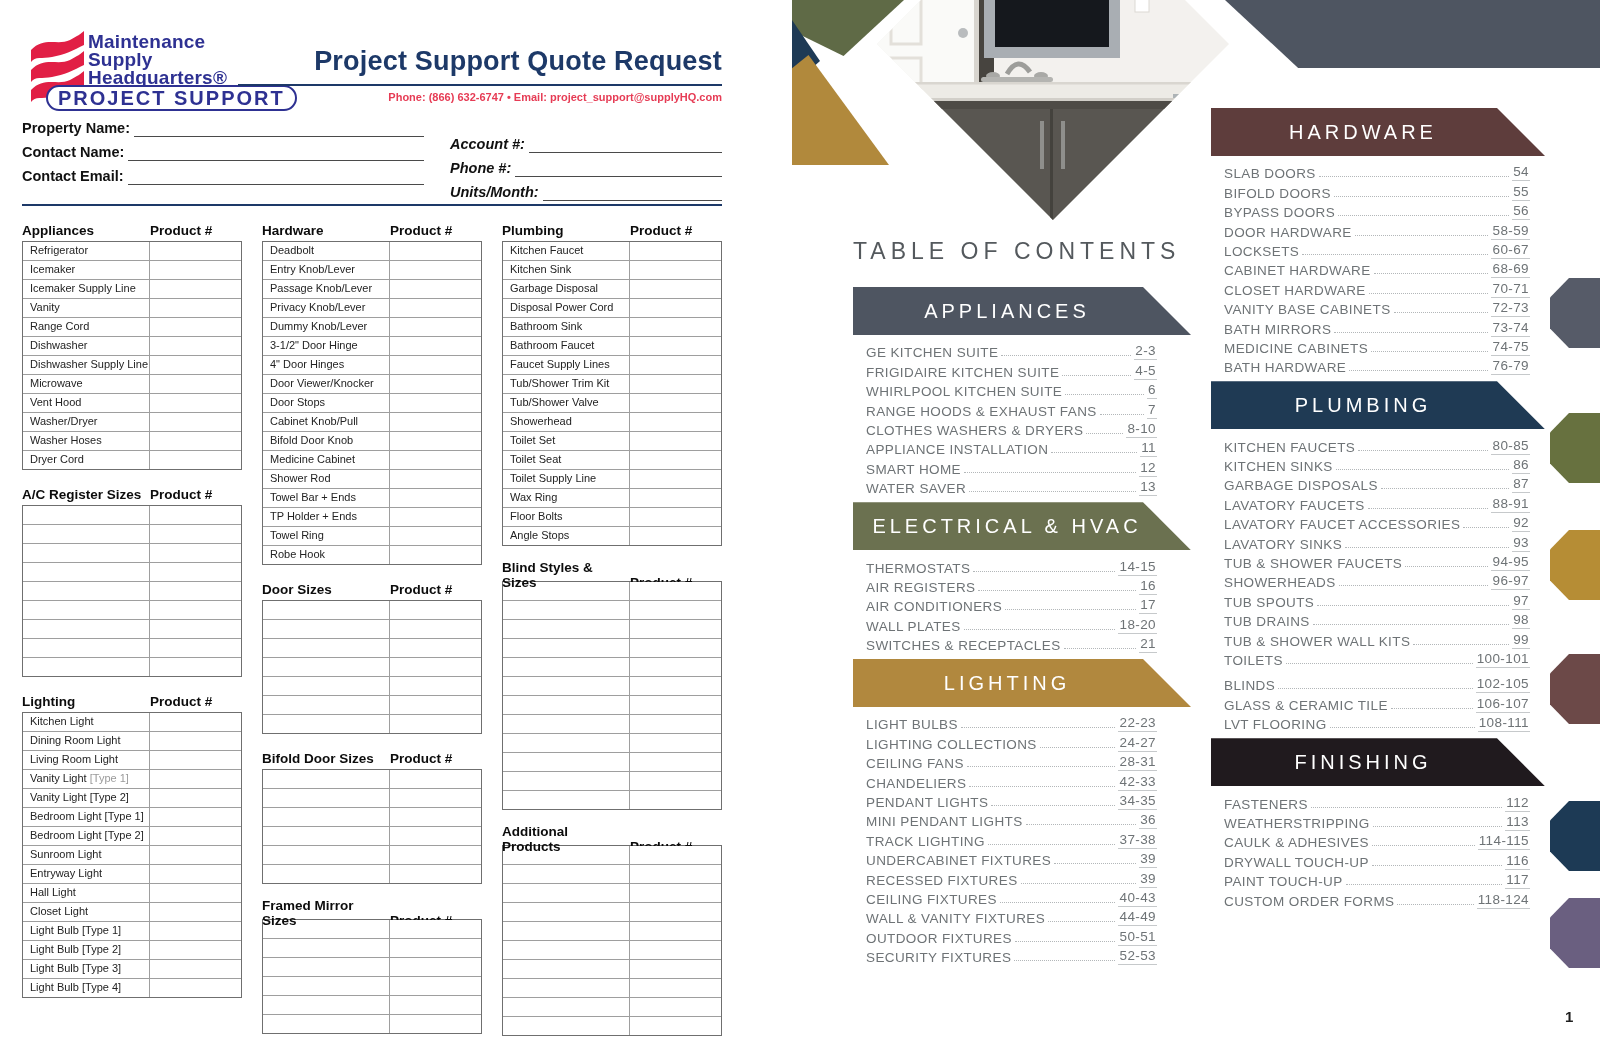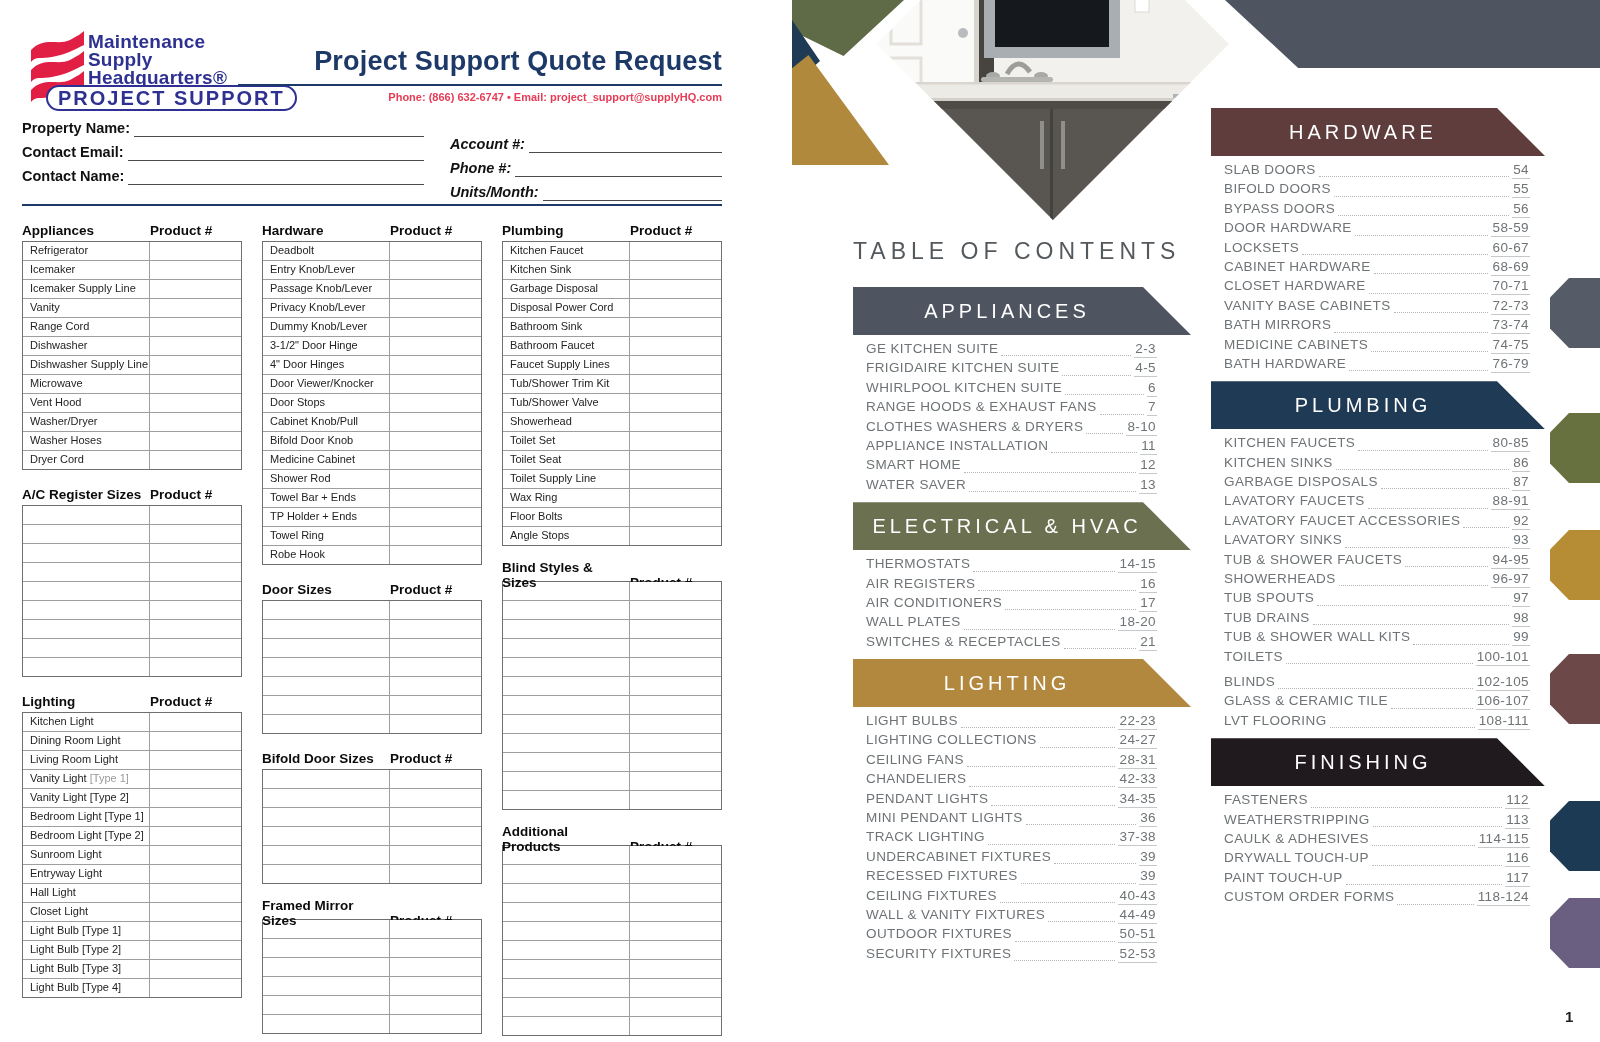--- a/index.html
+++ b/index.html
@@ -39,21 +39,21 @@
 
   .toc-title{position:absolute;left:853px;top:238px;width:320px;font-size:23px;letter-spacing:5px;color:#54595d;white-space:nowrap;}
   .toc-column{position:absolute;}
   .toc-column-left{left:853px;top:287px;width:338px;}
   .toc-column-right{left:1211px;top:108px;width:334px;}
   .toc-section{margin-bottom:6px;}
   .toc-banner{height:48px;display:flex;align-items:center;justify-content:center;color:#fff;font-size:20px;letter-spacing:4px;clip-path:polygon(0 0,calc(100% - 48px) 0,100% 100%,0 100%);padding-right:30px;white-space:nowrap;}
   .toc-list{margin:6px 0 0 13px;}
   .toc-column-left .toc-list{width:291px;}
   .toc-column-right .toc-list{width:306px;}
-  .toc-row{display:flex;align-items:flex-start;height:19.4px;font-size:13.5px;color:#6e7376;letter-spacing:.4px;}
+  .toc-row{display:flex;align-items:flex-end;height:19.4px;font-size:13.5px;color:#6e7376;letter-spacing:.4px;}
   .toc-label{white-space:nowrap;}
   .toc-dots{flex:1;border-bottom:1.5px dotted #b3b7b9;margin:0 3px;align-self:flex-end;margin-bottom:4px;}
   .toc-page{border-bottom:1px solid #c6c9cb;padding:0 1px 1px;white-space:nowrap;}
 
   .edge-tab{position:absolute;right:0;width:50px;height:70px;clip-path:polygon(38% 0,100% 0,100% 100%,38% 100%,0 72%,0 28%);}
   .page-number{position:absolute;left:1565px;top:1008px;font-size:15px;font-weight:bold;color:#1e1e1e;}
 </style>
 </head>
 <body>
 
@@ -75,25 +75,25 @@
     <div class="form-title">Project Support Quote Request</div>
     <div class="title-rule"></div>
     <div class="contact-line">Phone: (866) 632-6747  •  Email: project_support@supplyHQ.com</div>
 
     <div class="fields-left">
         <div class="field-row">
           <span class="field-label">Property Name:</span>
           <span class="field-line"></span>
         </div>
         <div class="field-row">
+          <span class="field-label">Contact Name:</span>
+          <span class="field-line"></span>
+        </div>
+        <div class="field-row">
           <span class="field-label">Contact Email:</span>
-          <span class="field-line"></span>
-        </div>
-        <div class="field-row">
-          <span class="field-label">Contact Name:</span>
           <span class="field-line"></span>
         </div>
       </div>
     <div class="fields-right">
         <div class="field-row">
           <span class="field-label">Account #:</span>
           <span class="field-line"></span>
         </div>
         <div class="field-row">
           <span class="field-label">Phone #:</span>

